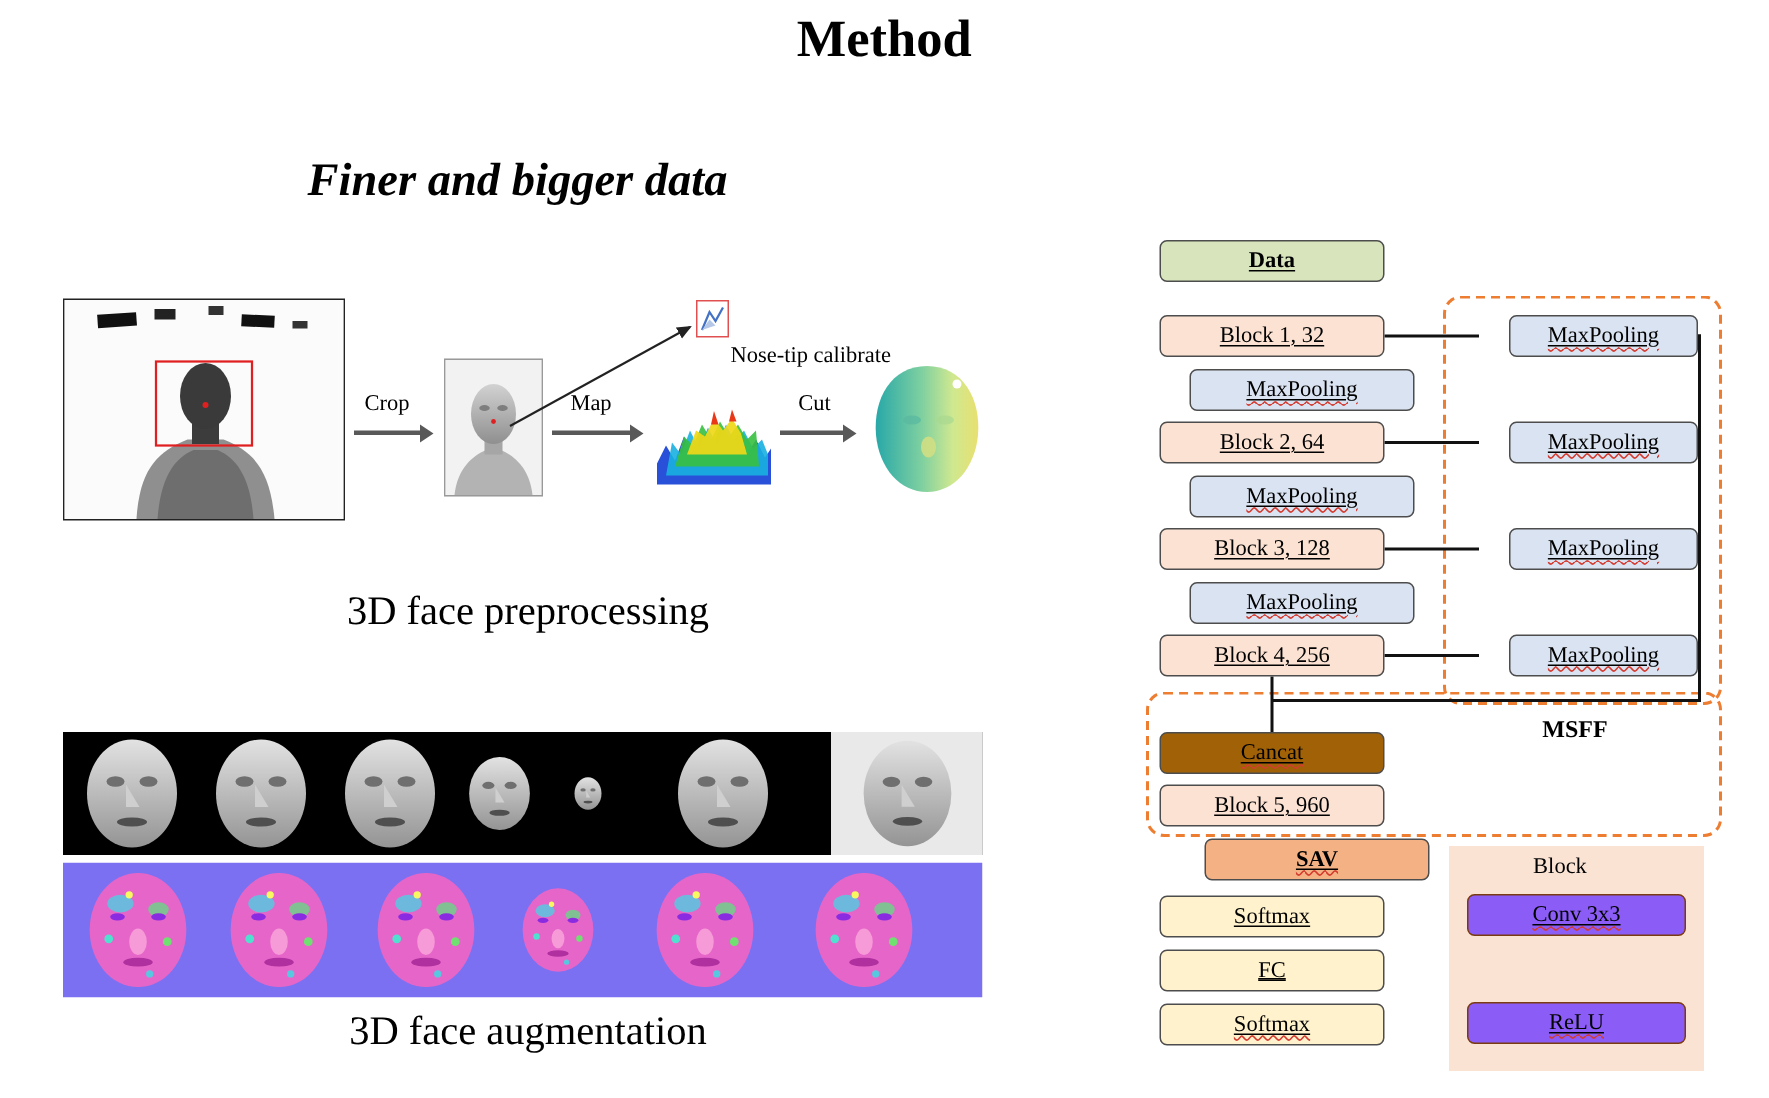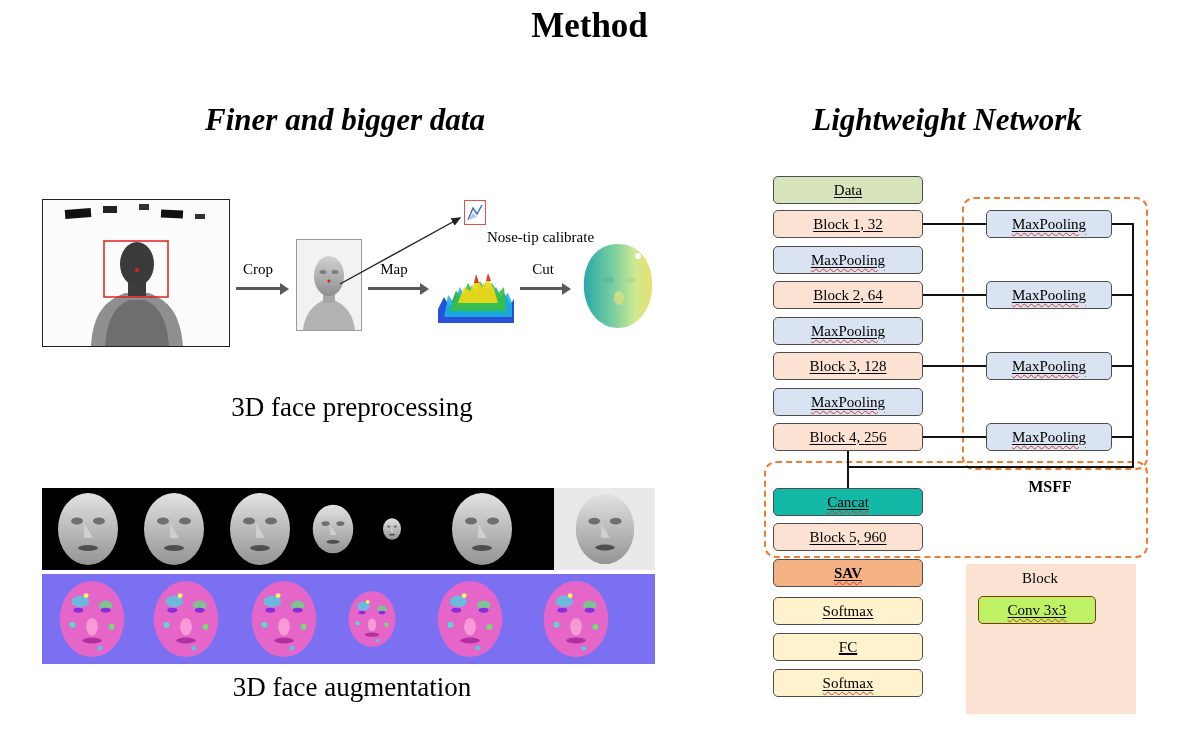--- a/index.html
+++ b/index.html
@@ -33,25 +33,25 @@
 
   .aug-band{position:absolute;left:42px;top:488px;width:613px;height:172px;}
 
   
   .nbox{position:absolute;left:773px;width:150px;height:28px;box-sizing:border-box;
         border:1px solid #4d4d4d;border-radius:5px;display:flex;align-items:center;
         justify-content:center;font-size:15px;background:#eee;}
   .skip{left:986px;width:126px;}
   .nb-data{background:#d7e4bc;}
   .nb-block{background:#fbe2d3;}
-  .nb-pool{background:#dae3f1;}
-  .nb-concat{background:#14b8a6;}
+  .nb-pool{background:#dae3f1;margin-left:20px;}
+  .nb-concat{background:#a16207;}
   .nb-sav{background:#f4b183;font-weight:bold;}
   .nb-fc{background:#fff2cc;}
-  .nb-legend{left:978px;width:118px;background:#bef264;border-color:#7a3b12;}
+  .nb-legend{left:978px;width:146px;background:#8b5cf6;border-color:#7a3b12;}
 
   .lbl{text-decoration:underline;text-decoration-thickness:1px;text-underline-offset:2px;}
   .sq{text-decoration:underline wavy #d43a2f 1px;text-underline-offset:3px;}
 
   .cline{position:absolute;background:#111;}
   .dashbox{position:absolute;border:2px dashed #ed7d31;border-radius:12px;box-sizing:border-box;}
   .dash-tall{left:962px;top:197px;width:186px;height:273px;}
   .dash-wide{left:764px;top:461px;width:384px;height:97px;}
   .msff{position:absolute;left:985px;top:478px;width:130px;text-align:center;
         font-size:16px;font-weight:bold;}
@@ -61,21 +61,20 @@
   .legend-title{position:absolute;left:966px;top:570px;width:148px;text-align:center;font-size:15px;}
 </style>
 </head>
 <body>
 
 <div class="slide">
 
   <h1 class="title">Method</h1>
 
   <div class="sec-heading left-heading">Finer and bigger data</div>
-  <div class="sec-heading right-heading">Lightweight Network</div>
 
   <div class="imgbox depth-img">
     <svg width="186" height="146" viewBox="0 0 186 146">
       <rect width="186" height="146" fill="#fbfbfb"></rect>
       <rect x="22" y="9" width="26" height="9" fill="#111" transform="rotate(-4 35 13)"></rect>
       <rect x="60" y="6" width="14" height="7" fill="#222"></rect>
       <rect x="96" y="4" width="10" height="6" fill="#333"></rect>
       <rect x="118" y="10" width="22" height="8" fill="#111" transform="rotate(3 129 14)"></rect>
       <rect x="152" y="14" width="10" height="5" fill="#333"></rect>
       <path d="M48 146 C50 113 62 101 82 93 L106 93 C126 101 137 113 140 146 Z" fill="#8f8f8f"></path>
@@ -225,21 +224,21 @@
   <div class="cline" style="left:923px;top:365px;width:63px;height:2px;"></div>
   <div class="cline" style="left:923px;top:436px;width:63px;height:2px;"></div>
   <div class="cline" style="left:1112px;top:223px;width:22px;height:2px;"></div>
   <div class="cline" style="left:1112px;top:294px;width:22px;height:2px;"></div>
   <div class="cline" style="left:1112px;top:365px;width:22px;height:2px;"></div>
   <div class="cline" style="left:1112px;top:436px;width:22px;height:2px;"></div>
   <div class="cline" style="left:1132px;top:223px;width:2px;height:245px;"></div>
   <div class="cline" style="left:848px;top:466px;width:286px;height:2px;"></div>
   <div class="cline" style="left:847px;top:451px;width:2px;height:37px;"></div>
 
-  <div class="nbox nb-data" style="top:176px;">
+  <div class="nbox nb-data" style="top:160px;font-weight:bold;">
     <span class="lbl"><span>Data</span></span>
   </div>
   <div class="nbox nb-block" style="top:210px;">
     <span class="lbl"><span>Block 1, 32</span></span>
   </div>
   <div class="nbox nb-pool" style="top:246px;">
     <span class="lbl"><span class="sq">MaxPooling</span></span>
   </div>
   <div class="nbox nb-block" style="top:281px;">
     <span class="lbl"><span>Block 2, 64</span></span>
@@ -269,32 +268,35 @@
   <div class="nbox nb-pool skip" style="top:423px;">
     <span class="lbl"><span class="sq">MaxPooling</span></span>
   </div>
 
   <div class="nbox nb-concat" style="top:488px;">
     <span class="lbl"><span class="sq">Cancat</span></span>
   </div>
   <div class="nbox nb-block" style="top:523px;">
     <span class="lbl"><span>Block 5, 960</span></span>
   </div>
-  <div class="nbox nb-sav" style="top:559px;">
+  <div class="nbox nb-sav" style="top:559px;margin-left:30px;">
     <span class="lbl"><span class="sq">SAV</span></span>
   </div>
   <div class="nbox nb-fc" style="top:597px;">
     <span class="lbl"><span>Softmax</span></span>
   </div>
   <div class="nbox nb-fc" style="top:633px;text-decoration:underline;">
     <span class="lbl"><span>FC</span></span>
   </div>
   <div class="nbox nb-fc" style="top:669px;">
     <span class="lbl"><span class="sq">Softmax</span></span>
   </div>
 
   <div class="legend-bg"></div>
   <div class="legend-title">Block</div>
   <div class="nbox nb-legend" style="top:596px;">
     <span class="lbl"><span class="sq">Conv 3x3</span></span>
   </div>
+  <div class="nbox nb-legend" style="top:668px;">
+    <span class="lbl"><span class="sq">ReLU</span></span>
+  </div>
 
 </div>
 
 </body></html>

